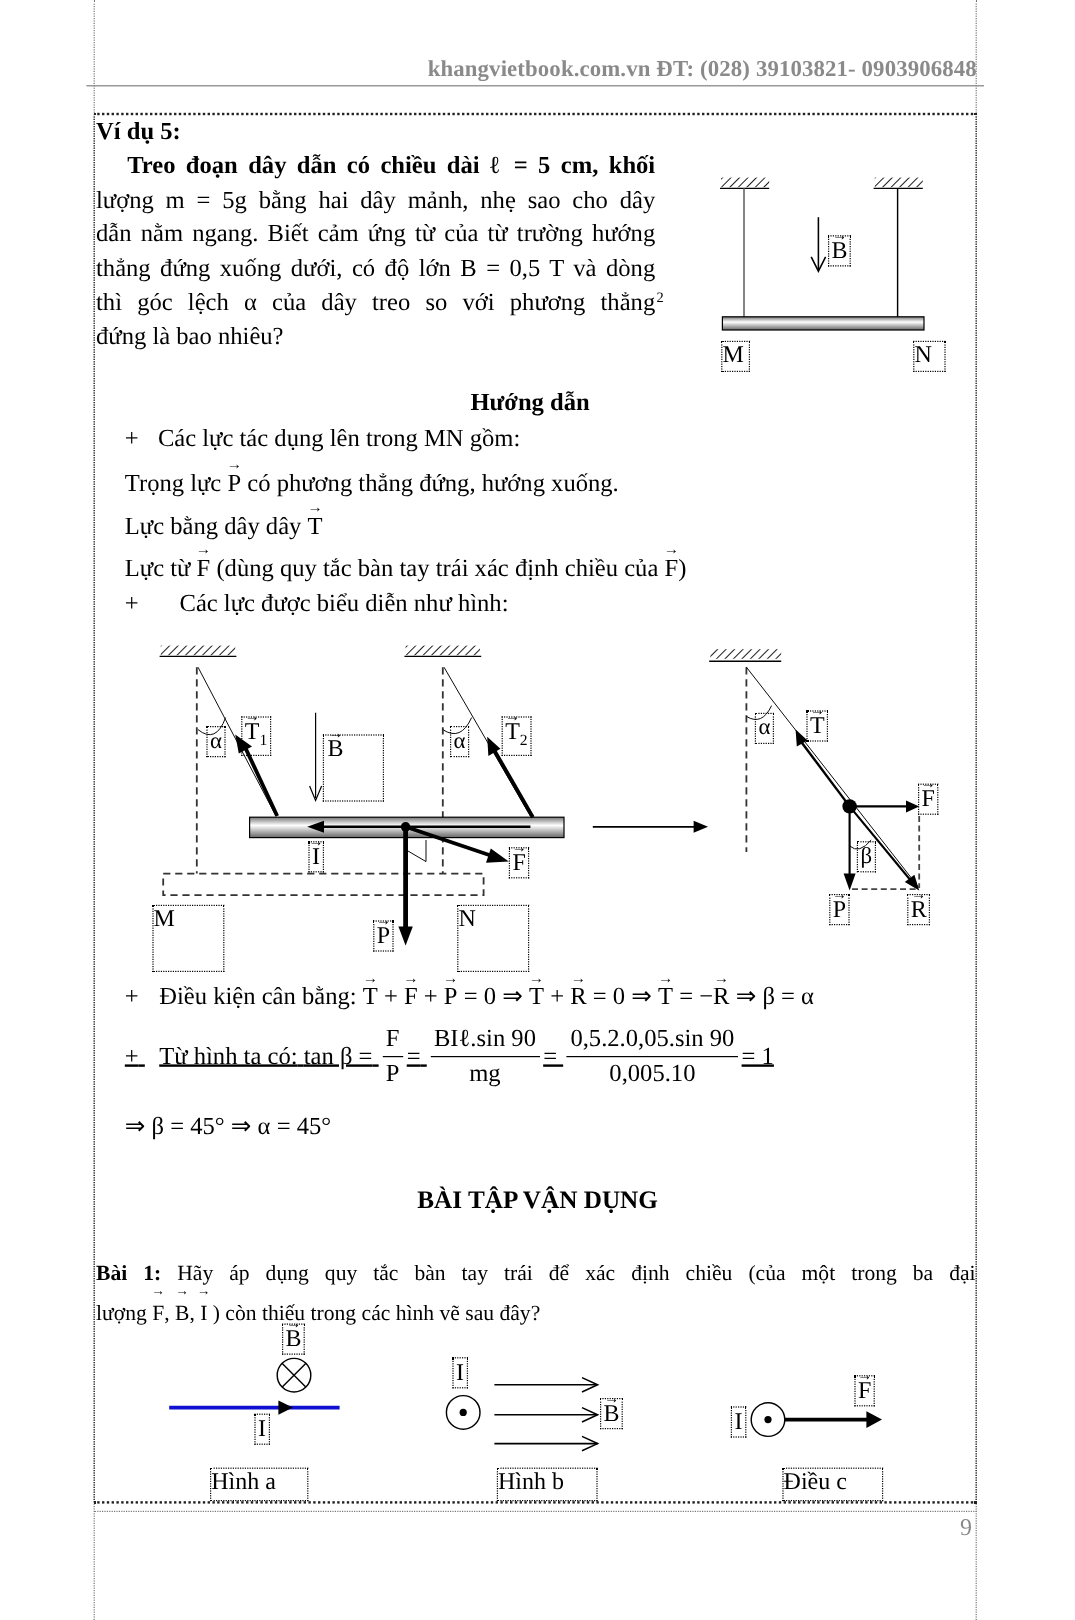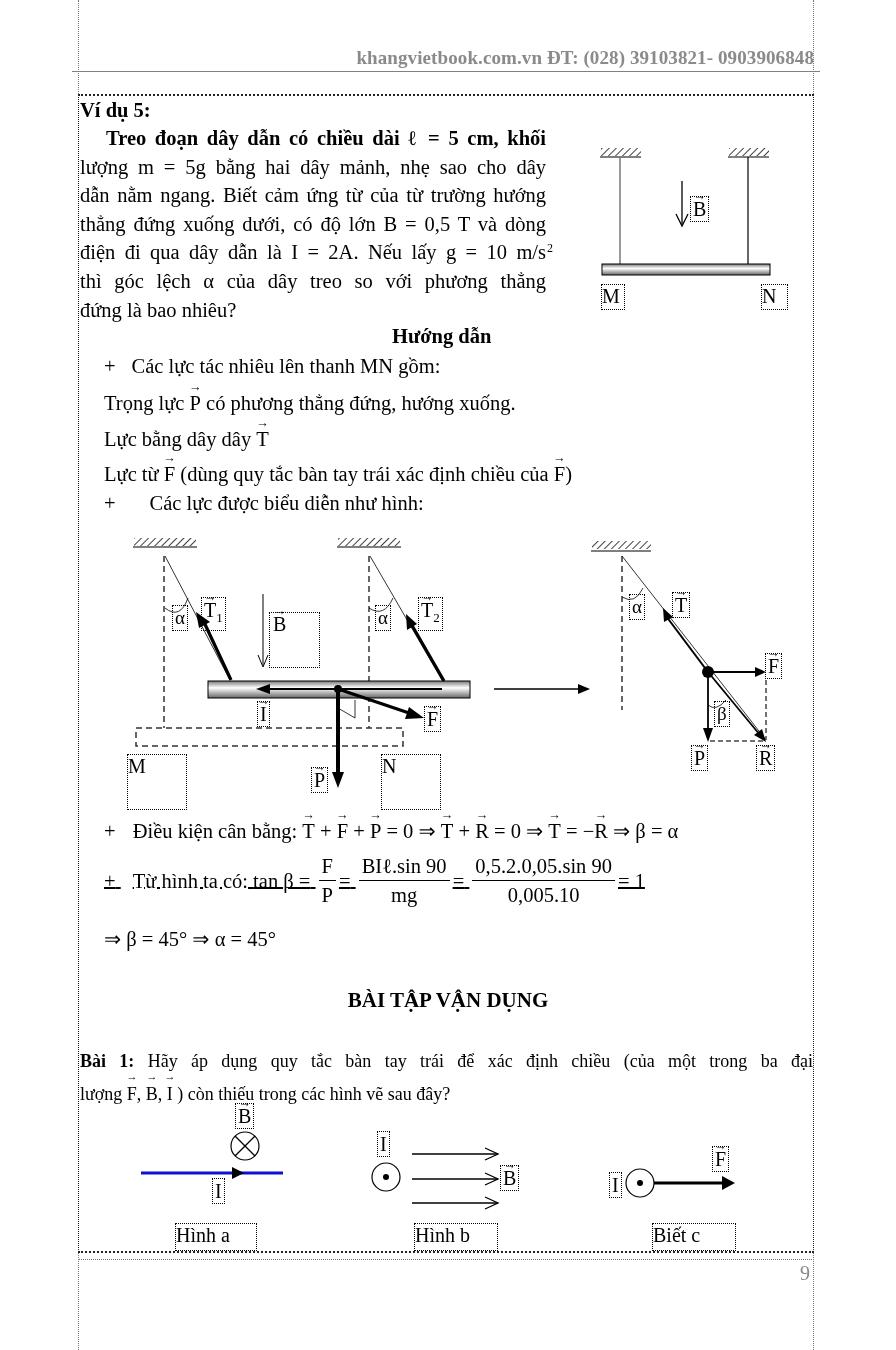--- a/index.html
+++ b/index.html
@@ -44,21 +44,21 @@
 <div class="box-right"></div>
 <div class="box-bottom"></div>
 
 <div class="p bold" style="left:80px; top:96px;">Ví dụ 5:</div>
 <div style="position:absolute; left:80px; top:124px; width:466px; font-size:20.5px; line-height:28.6px;">
   <div class="just" style="padding-left:26px;font-weight:bold;">Treo đoạn dây dẫn có chiều dài ℓ = 5 cm, khối</div>
   <div class="just">lượng m = 5g bằng hai dây mảnh, nhẹ sao cho dây</div>
   <div class="just">dẫn nằm ngang. Biết cảm ứng từ của từ trường hướng</div>
   <div class="just">thẳng đứng xuống dưới, có độ lớn B = 0,5 T và dòng</div>
   <div class="just" style="position:relative;">
-    <span>điện đi qua dây dẫn là I = 2A. Nếu lấy g = 10 m/s</span><sup style="font-size:12px; position:absolute; right:-7px; top:-4px;">2</sup>
+    <sup style="font-size:12px; position:absolute; right:-7px; top:-4px;">2</sup>
   </div>
   <div class="just">thì góc lệch α của dây treo so với phương thẳng</div>
   <div>đứng là bao nhiêu?</div>
 </div>
 
 <svg width="896" height="1350" style="left:0; top:0; pointer-events:none;">
   <defs>
     <pattern id="hatch" width="5" height="5" patternUnits="userSpaceOnUse" patternTransform="rotate(45)">
       <line x1="0" y1="0" x2="0" y2="5" stroke="#000" stroke-width="1.5"></line>
     </pattern>
@@ -87,21 +87,21 @@
   <line x1="682" y1="181" x2="682" y2="225" stroke="#000" stroke-width="1.3"></line>
   <path d="M676,214 L682,226 L688,214" fill="none" stroke="#000" stroke-width="1.3"></path>
   <rect x="602" y="264" width="168" height="11" fill="url(#rodg)" stroke="#000" stroke-width="1"></rect>
 </svg>
 <div class="lbl" style="left:690px; top:196px;"><span class="vec">B</span></div>
 <div class="lbl" style="left:601px; top:284px; width:22px; height:24px; padding:0;"><span>M</span></div>
 <div class="lbl" style="left:761px; top:284px; width:25px; height:24px; padding:0;"><span>N</span></div>
 
 <div class="p bold" style="left:392px; top:322px;">Hướng dẫn</div>
 <div class="p" style="left:104px; top:352px;">
-  <span>+</span><span style="margin-left:16px;">Các lực tác nhiêu lên thanh MN gồm:</span>
+  <span>+</span><span style="margin-left:16px;">Các lực tác dụng lên trong MN gồm:</span>
 </div>
 <div class="p" style="left:104px; top:389px;">
   <span>Trọng lực</span>
   <span class="vec">P</span>
   <span>có phương thẳng đứng, hướng xuống.</span>
 </div>
 <div class="p" style="left:104px; top:425px;">
   <span>Lực bằng dây dây</span>
   <span class="vec">T</span>
 </div>
@@ -254,16 +254,16 @@
 </svg>
 <div class="lbl" style="left:235px; top:1103px;"><span class="vec">B</span></div>
 <div class="lbl" style="left:212px; top:1178px;"><span>I</span></div>
 <div class="lbl" style="left:377px; top:1131px;"><span>I</span></div>
 <div class="lbl" style="left:500px; top:1165px;"><span class="vec">B</span></div>
 <div class="lbl" style="left:609px; top:1172px;"><span>I</span></div>
 <div class="lbl" style="left:712px; top:1146px;"><span class="vec">F</span></div>
 
 <div class="lbl" style="left:175px; top:1223px; width:80px; height:26px; padding:0;"><span>Hình a</span></div>
 <div class="lbl" style="left:414px; top:1223px; width:82px; height:26px; padding:0;"><span>Hình b</span></div>
-<div class="lbl" style="left:652px; top:1223px; width:82px; height:26px; padding:0;"><span>Biết c</span></div>
+<div class="lbl" style="left:652px; top:1223px; width:82px; height:26px; padding:0;"><span>Điều c</span></div>
 
 <div class="hline-dot" style="left:78px; width:736px; top:1259px;"></div>
 <div class="page-num">9</div>
 
 </body></html>

